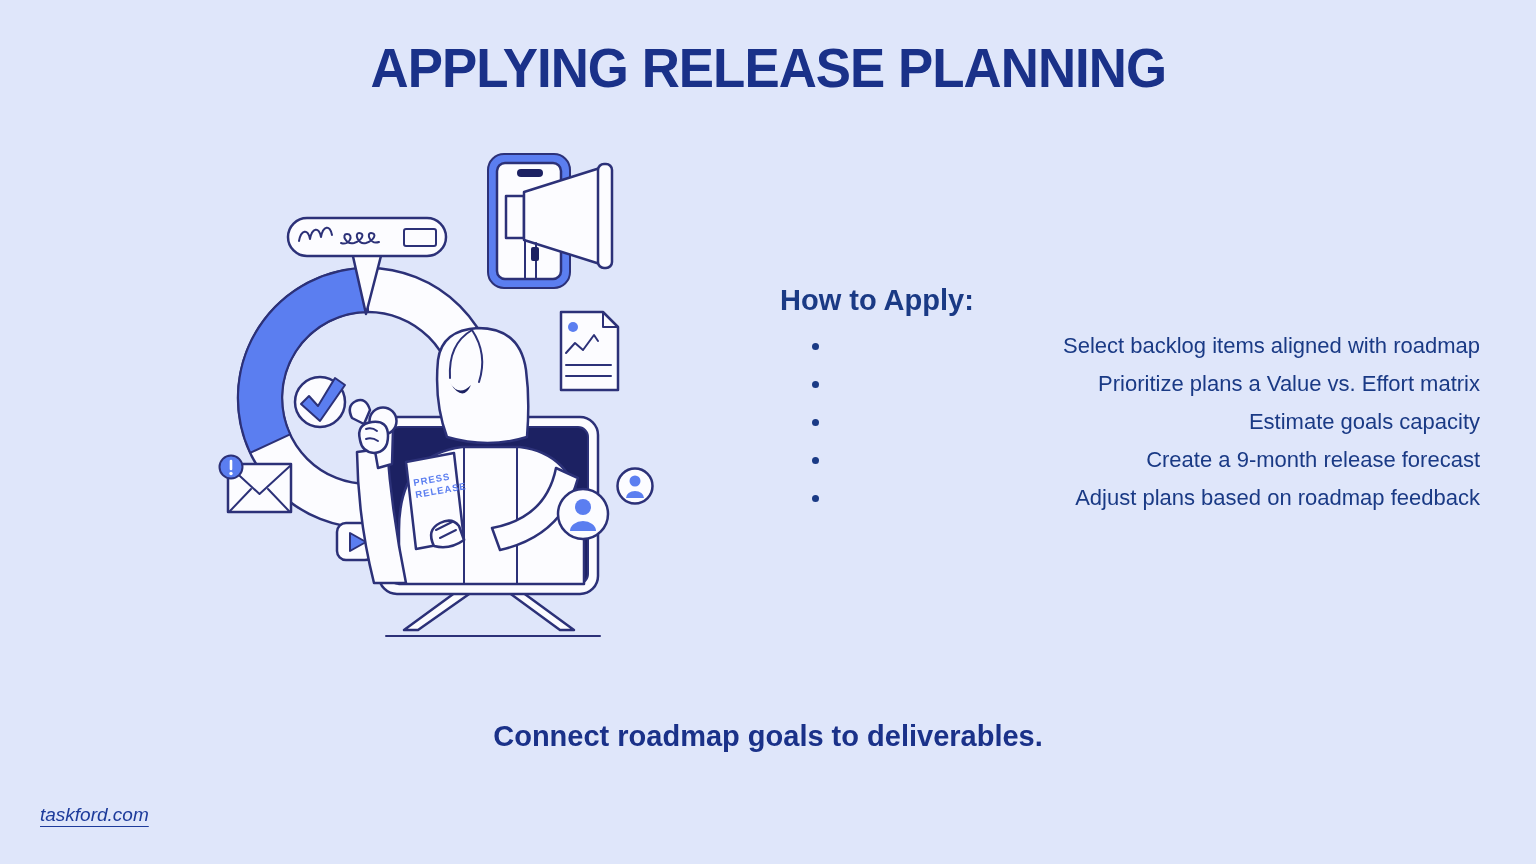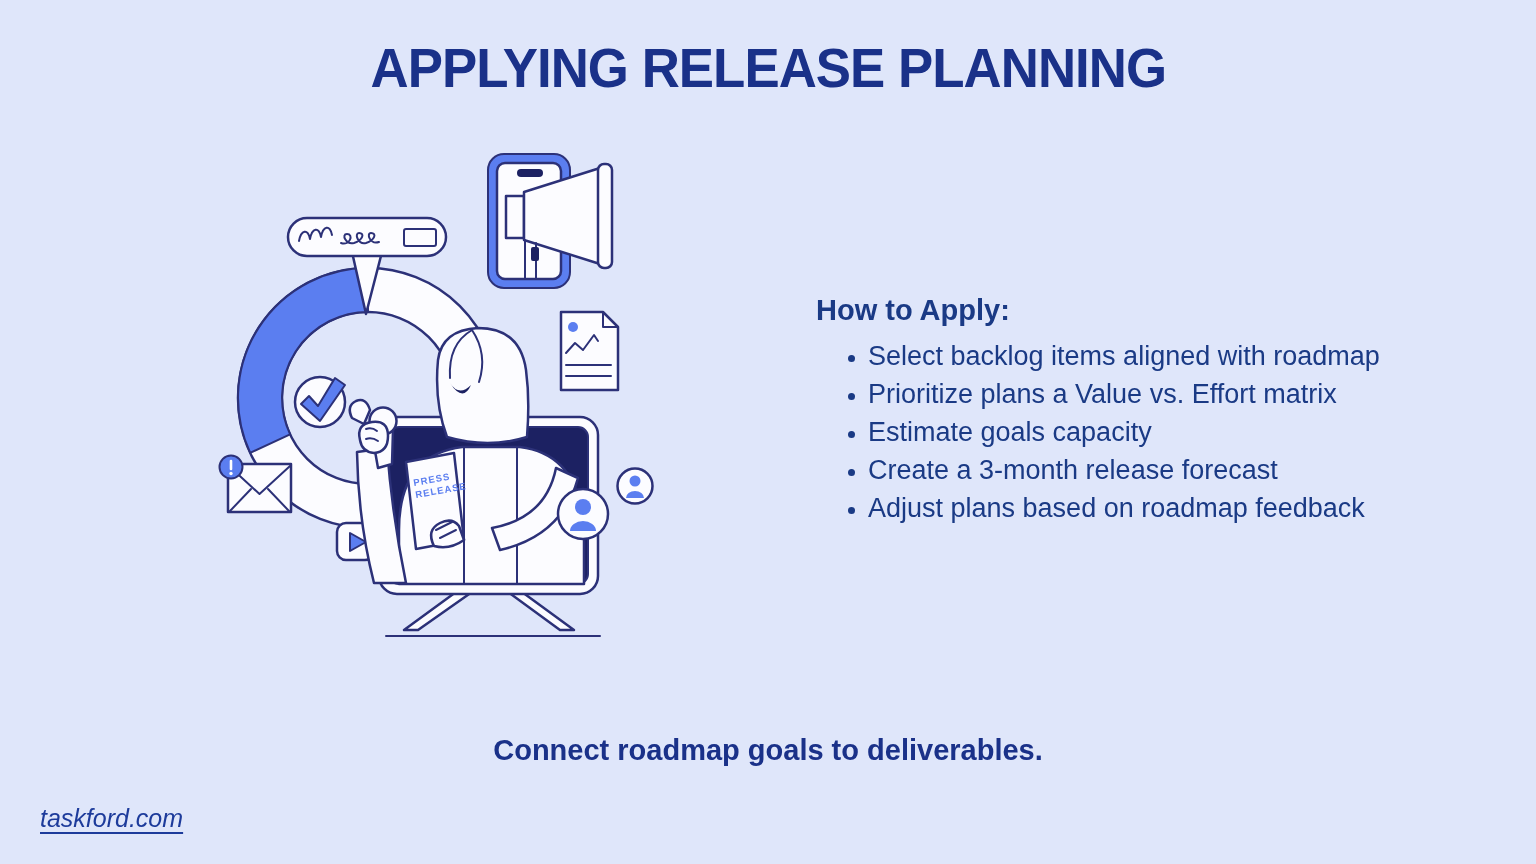--- a/index.html
+++ b/index.html
@@ -8,34 +8,34 @@
     background: var(--background, #dfe6fa);
     font-family:"Liberation Sans", sans-serif;
     color: var(--body, #1a3a85);
   }
   .title {
     position:absolute; left:0; right:0; top:36px; margin:0;
     text-align:center; font-size:55px; font-weight:800;
     letter-spacing:-1px; color:var(--title,#1a3189);
   }
   .title .squeeze { display:inline-block; transform:scaleX(.96); }
-  .howto { position:absolute; left:780px; top:294px; width:700px;margin-left:36px; }
+  .howto { position:absolute; left:780px; top:284px; width:700px; }
   .howto-heading { margin:0; font-size:29px; font-weight:800; color:var(--body); }
   .howto-list { margin:10px 0 0 0; padding-left:52px; list-style:disc; }
   .howto-list li {
-    font-size:27px; line-height:38px; color:var(--body);
+    font-size:22px; line-height:38px; color:var(--body);text-align:right;
   }
   .howto-list li::marker { color:var(--body); font-size:22px; }
   .tagline {
-    position:absolute; left:0; right:0; top:720px; margin:14px;
+    position:absolute; left:0; right:0; top:720px; margin:0;
     text-align:center; font-size:29px; font-weight:800; color:var(--title,#1a3189);
   }
   .footer { position:absolute; left:40px; top:804px; }
   .footer a {
-    font-size:25px; font-style:italic; color:var(--link,#1d3b9b);
+    font-size:19px; font-style:italic; color:var(--link,#1d3b9b);
     text-decoration:underline; text-underline-offset:5px;
   }
   .illustration { position:absolute; left:215px; top:140px; }
   
   .ln  { fill:#fcfcff; stroke:var(--outline,#2c3178); stroke-width:2.5; stroke-linejoin:round; stroke-linecap:round; }
   .ln2 { fill:none;    stroke:var(--outline,#2c3178); stroke-width:2;   stroke-linejoin:round; stroke-linecap:round; }
   .acc { fill:var(--accent,#5b7ef0); stroke:var(--outline,#2c3178); stroke-width:2; stroke-linejoin:round; }
   .accp{ fill:var(--accent,#5b7ef0); stroke:none; }
   .scr { fill:var(--screen,#1c2162); }
   .press-text { fill:var(--accent,#5b7ef0); font-family:"Liberation Sans",sans-serif; font-size:9.5px; font-weight:bold; letter-spacing:1px; }
@@ -152,21 +152,21 @@
       <path d="M 626 498 a 9 7 0 0 1 18 0 Z" class="accp"></path>
     </g>
   </svg>
 
   <div class="howto">
     <p class="howto-heading">How to Apply:</p>
     <ul class="howto-list">
       <li>Select backlog items aligned with roadmap</li>
       <li>Prioritize plans a Value vs. Effort matrix</li>
       <li>Estimate goals capacity</li>
-      <li>Create a 3-month release forecast</li>
+      <li>Create a 9-month release forecast</li>
       <li>Adjust plans based on roadmap feedback</li>
     </ul>
   </div>
 
   <p class="tagline">Connect roadmap goals to deliverables.</p>
 
   <div class="footer">
     <a href="#">taskford.com</a>
   </div>
 

